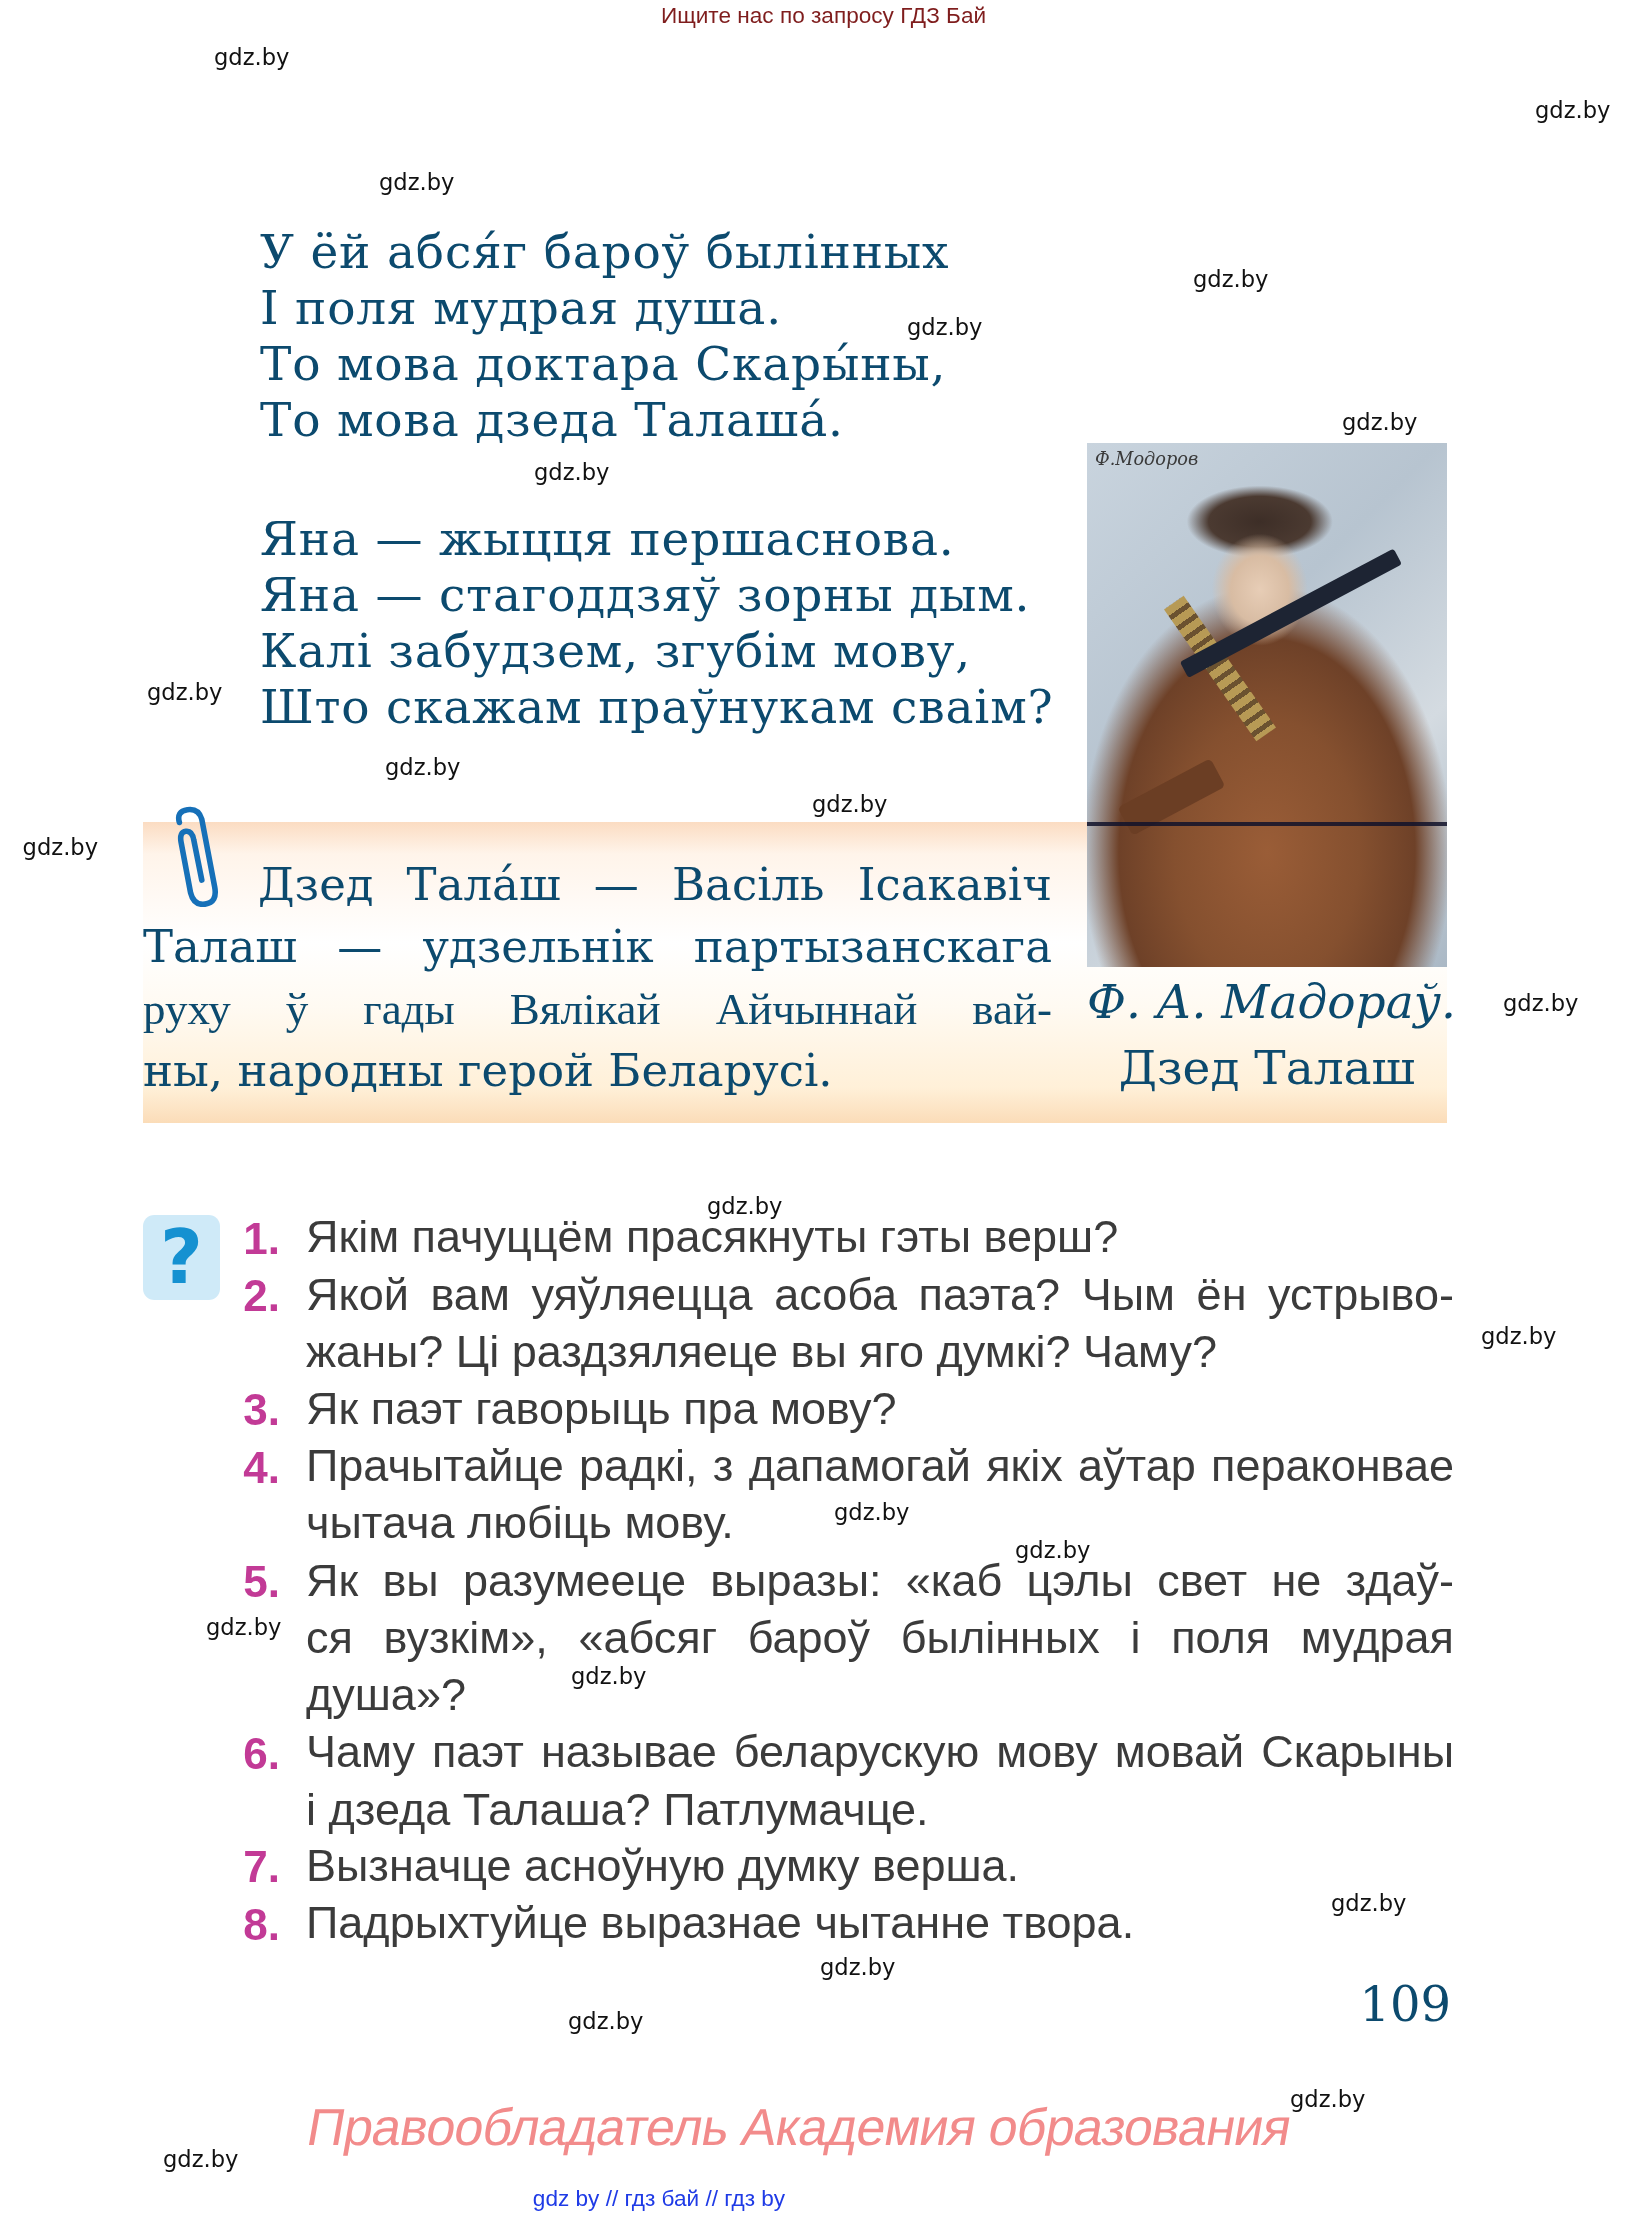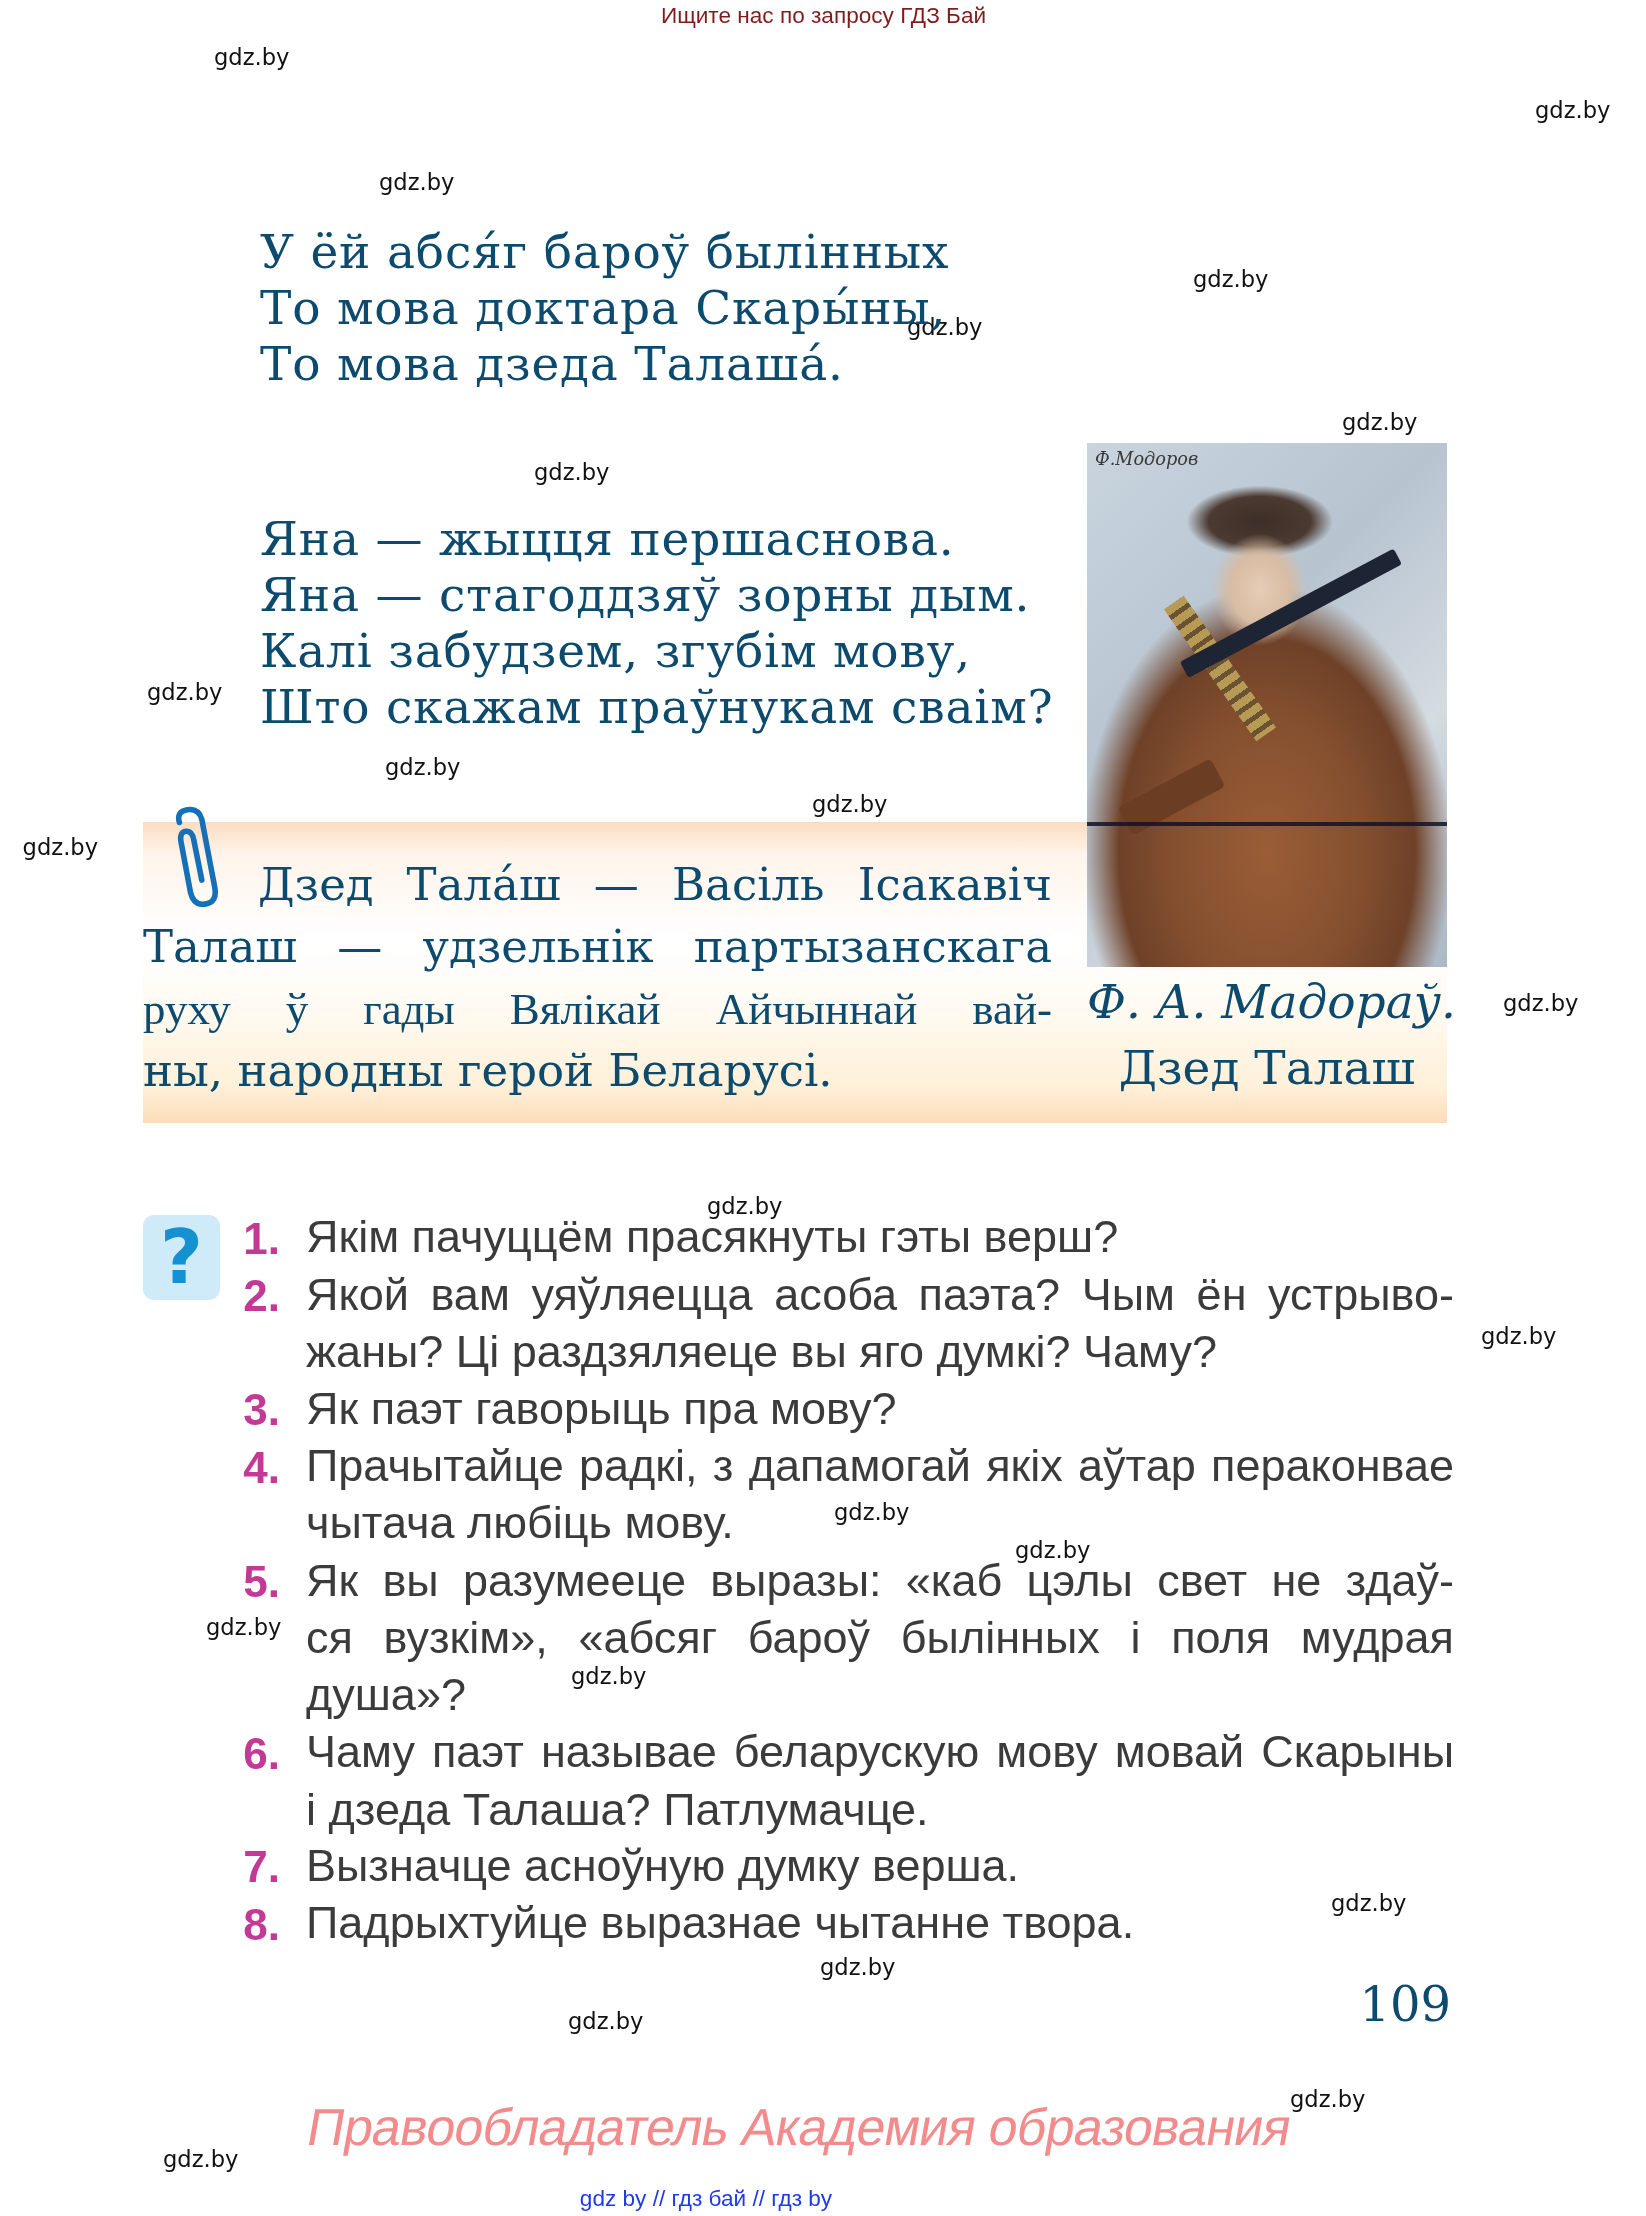--- a/index.html
+++ b/index.html
@@ -46,21 +46,21 @@
     left: 143px; top: 1215px; width: 77px; height: 85px; border-radius: 11.3px;
     background: #cfeaf8; color: #1591d1; font-family: "DejaVu Sans", sans-serif; font-weight: bold;
     font-size: 74px; line-height: 85px; text-align: center;
   }
   .q-num { font-family: "Liberation Sans", sans-serif; font-weight: bold; color: #c23a96; font-size: 44px; width: 64px; text-align: right; left: 216px; }
   .q-line { font-family: "Liberation Sans", sans-serif; color: #3b3b3b; font-size: 45px; left: 306px; width: 1148px; white-space: nowrap; }
   .q-line.just { text-align: justify; text-align-last: justify; }
   .page-num { left: 1338px; top: 1976px; width: 113px; text-align: right; font-size: 48px; }
   .copyright { left: 0; top: 2097px; width: 1647px; text-align: center; padding-right: 0; }
   .copyright span { display: inline-block; transform: skewX(-10deg); color: #f28b8b; font-family: "Liberation Sans", sans-serif; font-size: 52px; letter-spacing: -0.8px; margin-left: -48px; }
-  .footer-links { left: 0; top: 2186px; width: 1318px; text-align: center; color: #1f3be6; font-family: "Liberation Sans", sans-serif; font-size: 22.6px; padding-left: 47px; }
+  .footer-links { left: 0; top: 2186px; width: 1318px; text-align: center; color: #1f3be6; font-family: "Liberation Sans", sans-serif; font-size: 22.6px; }
 </style>
 </head>
 <body>
 
 <div class="abs top-banner">Ищите нас по запросу ГДЗ Бай</div>
 
 <div class="abs wm" style="left:214px;top:44px;">gdz.by</div>
 <div class="abs wm" style="left:1535px;top:97px;">gdz.by</div>
 <div class="abs wm" style="left:379px;top:169px;">gdz.by</div>
 <div class="abs wm" style="left:1193px;top:266px;">gdz.by</div>
@@ -79,20 +79,21 @@
 <div class="abs wm" style="left:206px;top:1614px;">gdz.by</div>
 <div class="abs wm" style="left:571px;top:1663px;">gdz.by</div>
 <div class="abs wm" style="left:1331px;top:1890px;">gdz.by</div>
 <div class="abs wm" style="left:820px;top:1954px;">gdz.by</div>
 <div class="abs wm" style="left:568px;top:2008px;">gdz.by</div>
 <div class="abs wm" style="left:1290px;top:2086px;">gdz.by</div>
 <div class="abs wm" style="left:163px;top:2146px;">gdz.by</div>
 
 <div class="abs stanza serif" style="top:224px;">
   <div class="poem-line">У ёй абся́г бароў былінных</div>
+  <div class="poem-line">І поля мудрая душа.</div>
   <div class="poem-line">То мова доктара Скары́ны,</div>
   <div class="poem-line">То мова дзеда Талаша́.</div>
 </div>
 <div class="abs stanza serif" style="top:511px;">
   <div class="poem-line">Яна — жыцця першаснова.</div>
   <div class="poem-line">Яна — стагоддзяў зорны дым.</div>
   <div class="poem-line">Калі забудзем, згубім мову,</div>
   <div class="poem-line">Што скажам праўнукам сваім?</div>
 </div>
 

